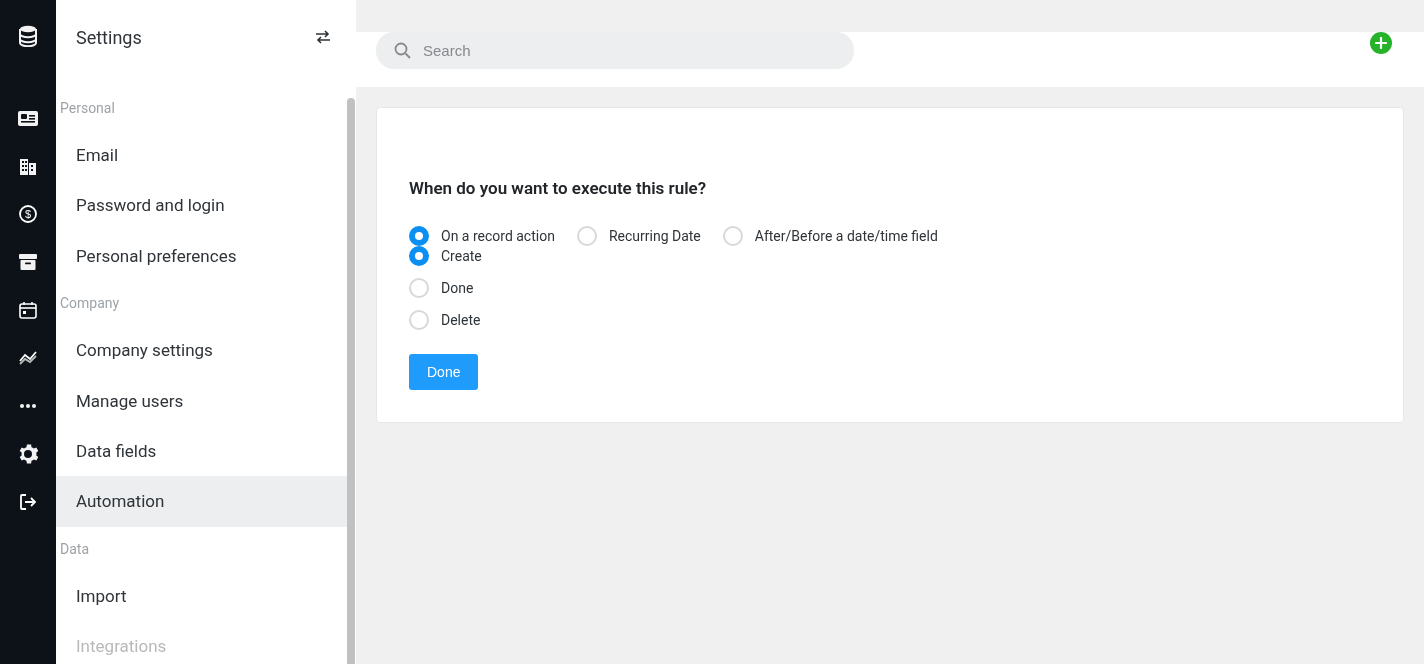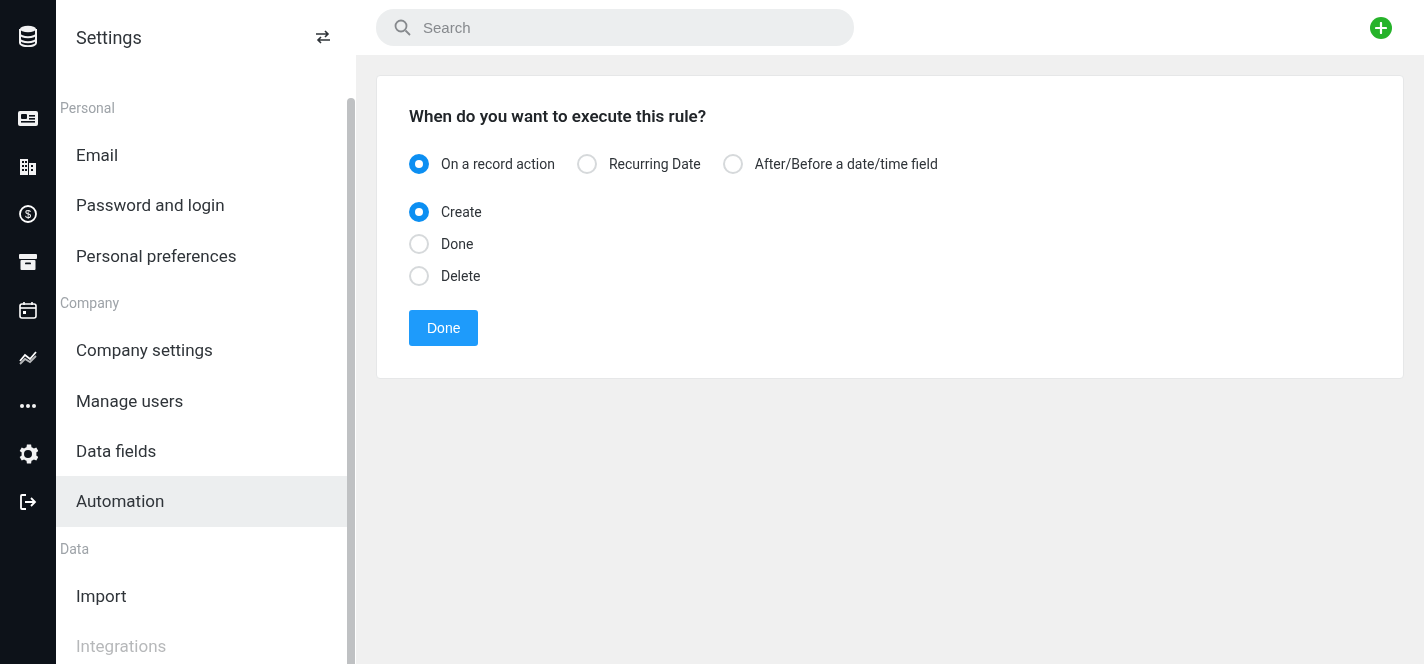--- a/index.html
+++ b/index.html
@@ -104,23 +104,23 @@
     .main {
       flex: 1;
       display: flex;
       flex-direction: column;
       background: #f0f0f0;
     }
     .topbar {
       height: 55px;
       background: #fff;
       display: flex;
-      align-items: center;
       padding: 0 20px;
       gap: 16px;
+      margin-top: 32px;
     }
     .search-wrap {
       flex: 0 0 478px;
       height: 37px;
       background: #eceeef;
       border-radius: 18px;
       display: flex;
       align-items: center;
       padding: 0 18px;
       gap: 12px;
@@ -157,25 +157,25 @@
       background: #fff;
       border: 1px solid #e6e7e8;
       border-radius: 4px;
       padding: 30px 32px 32px 32px;
     }
     .card-title {
       font-size: 17px;
       font-weight: 600;
       color: #212529;
       margin-bottom: 28px;
+      margin-top: 40px;
     }
     .radio-row {
       display: flex;
       gap: 22px;
-      margin-bottom: 28px;
       align-items: center;
     }
     .radio-col {
       display: flex;
       flex-direction: column;
       gap: 12px;
       margin-bottom: 24px;
     }
     .radio {
       display: flex;

